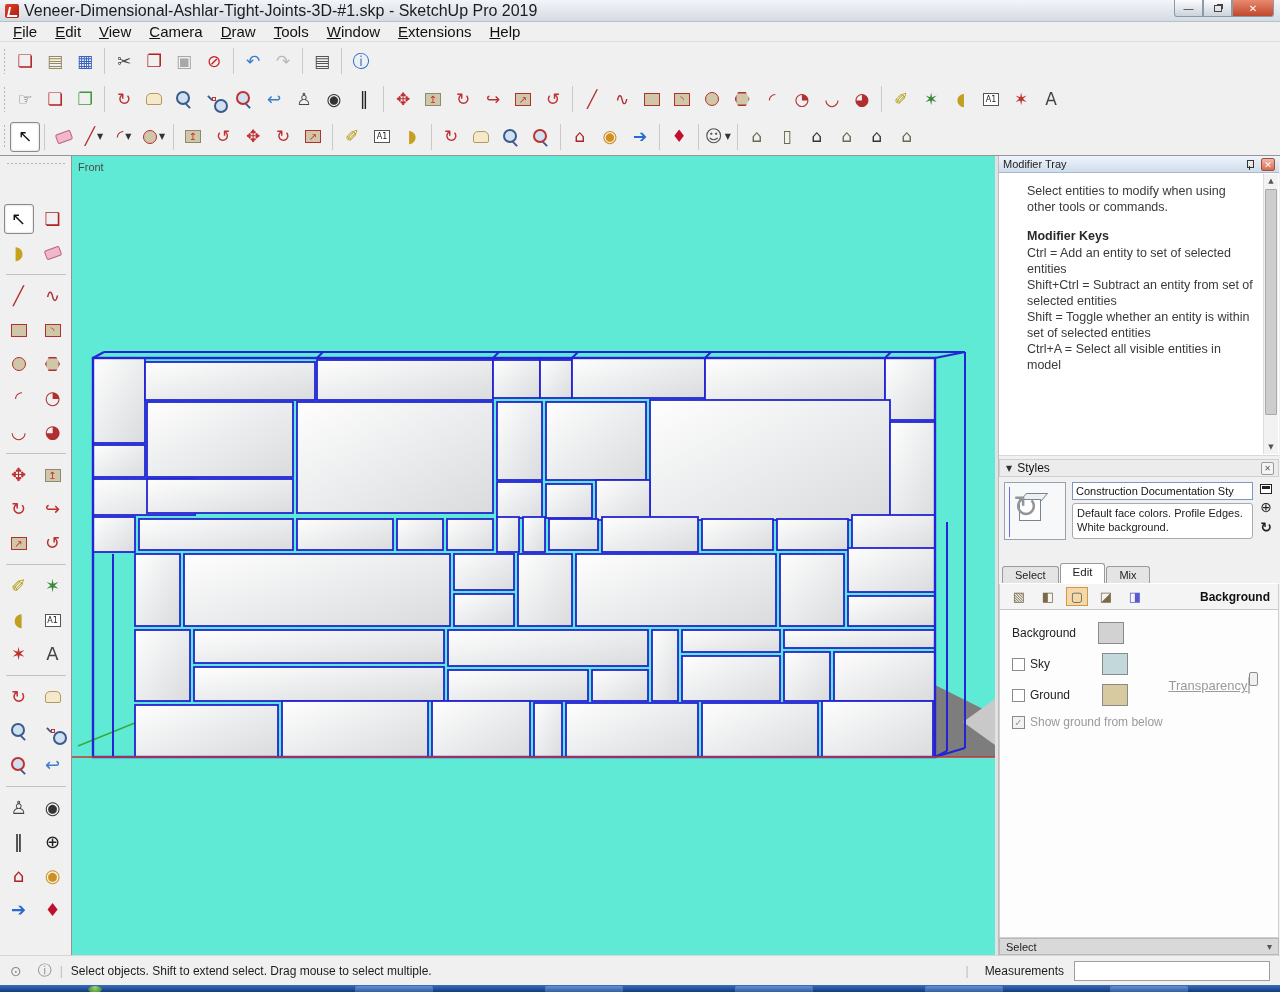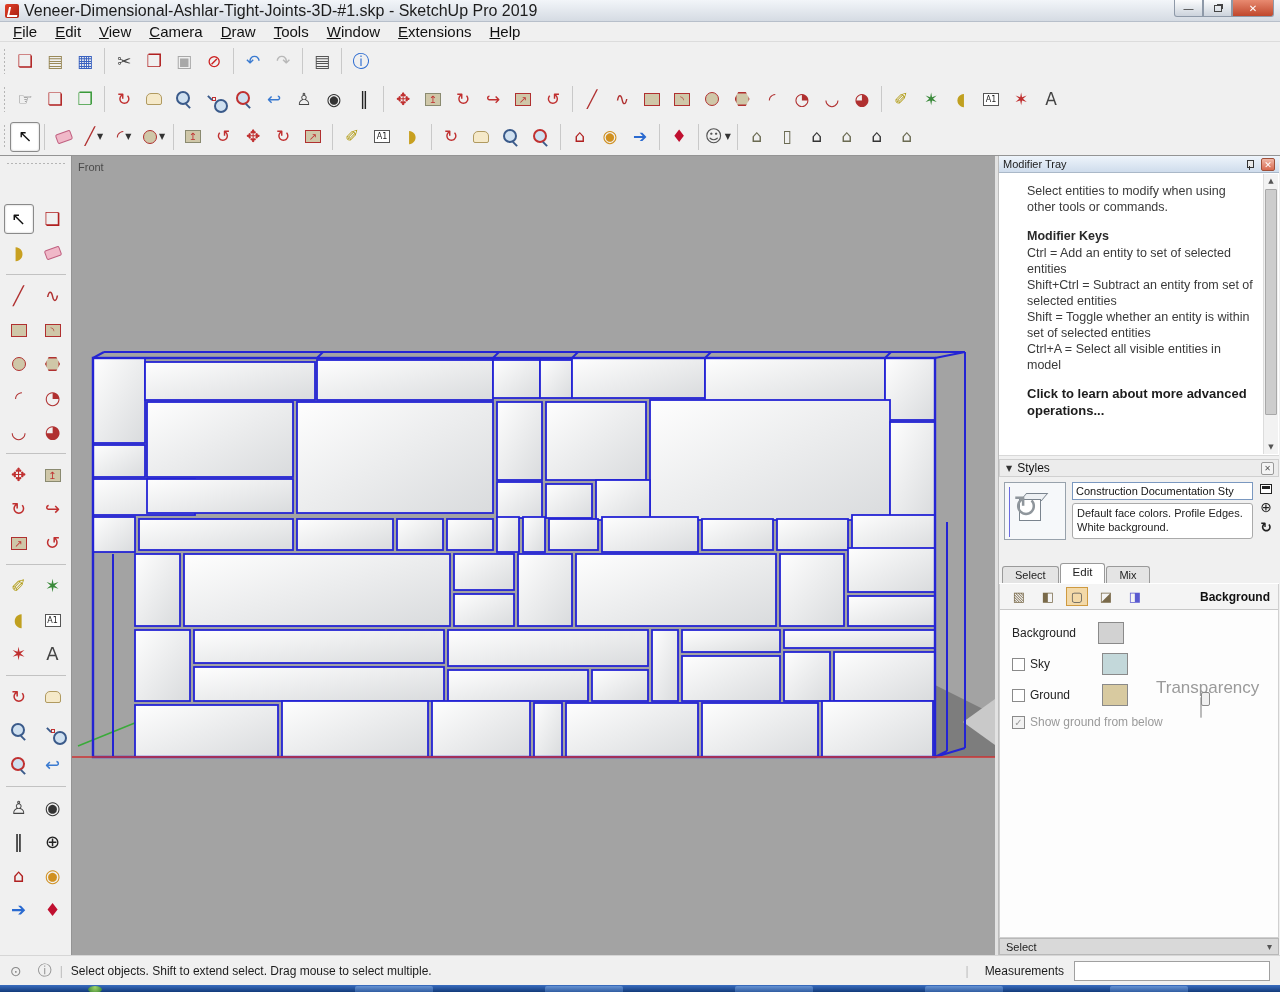--- a/index.html
+++ b/index.html
@@ -116,21 +116,21 @@
   .stab.active{background:#f3d9a8;border:1px solid #cf9a40;}
   #subtab-label{margin-left:auto;font-weight:bold;font-size:12px;color:#111;}
   #bgrows{padding:12px 10px 0 12px;font-size:12px;color:#222;}
   .bgrow{display:flex;align-items:center;margin-bottom:9px;position:relative;}
   .bgrow .lbl{width:72px;}
   .swatch{width:26px;height:22px;border:1px solid #8a8a8a;margin-left:14px;}
   .cb{width:13px;height:13px;border:1px solid #8a8a8a;background:#fff;margin-right:5px;display:flex;align-items:center;justify-content:center;
     font-size:10px;color:#999;font-family:"DejaVu Sans",sans-serif;}
   .cb.checked{background:#f2f2f2;}
   .muted{color:#9a9a9a;}
-  #transp{position:absolute;left:144px;top:-6px;width:90px;text-align:center;color:#9a9a9a;font-size:17px;}
+  #transp{position:absolute;left:152px;top:-6px;width:90px;text-align:center;color:#9a9a9a;font-size:13px;text-decoration:underline;}
   #transp .track{margin-top:4px;height:3px;border:1px solid #bbb;border-radius:2px;background:#e8e8e8;position:relative;}
   #transp .thumb{position:absolute;left:50%;top:-6px;width:9px;height:14px;background:#f0f0f0;border:1px solid #8a8a8a;border-radius:2px;}
   #tray-footer{height:17px;background:#d9d9d9;border:1px solid #b8b8b8;display:flex;align-items:center;
     padding:0 6px;font-size:11px;color:#222;position:relative;}
   #tray-footer .dash{position:absolute;right:6px;color:#555;font-size:10px;}
 
   
   #statusbar{height:30px;background:#f0f0f0;border-top:1px solid #d6d6d6;display:flex;align-items:center;position:relative;font-size:12px;}
   .st-ico{font-family:"DejaVu Sans",sans-serif;font-size:14px;color:#8a8a8a;margin-left:10px;}
   .st-sep{color:#bbb;margin:0 8px;}
@@ -621,21 +621,21 @@
           </span>
         </div>
         <div class="lt-cell">
           <span class="tb-btn">
             <span class="glyph" style="color: rgb(192, 16, 48); font-size: 18px;">♦</span>
           </span>
         </div>
       </div>
   </div>
 
-  <div id="viewport" style="background: #a3a3a3;">
+  <div id="viewport" style="background: #5eead4;">
     <span id="vp-label">Front</span>
   <svg id="modelsvg" width="923" height="799" viewBox="72 156 923 799">
         <defs>
           <linearGradient id="sg" x1="0" y1="0" x2="1" y2="1">
             <stop offset="0" stop-color="#fefefe"></stop>
             <stop offset="1" stop-color="#d9dbdd"></stop>
           </linearGradient>
         </defs>
         <line x1="78" y1="746" x2="152" y2="716" stroke="#3aaa3a" stroke-width="1.5"></line>
         <polygon points="933,684 995,715 995,757 933,757" fill="#7d7d7d"></polygon>
@@ -731,21 +731,20 @@
       <div class="blk">Select entities to modify when using other tools or commands.</div>
       <div class="blk">
         <h4>Modifier Keys</h4>
         <div id="mod-keys">
             <div>Ctrl = Add an entity to set of selected entities</div>
             <div>Shift+Ctrl = Subtract an entity from set of selected entities</div>
             <div>Shift = Toggle whether an entity is within set of selected entities</div>
             <div>Ctrl+A = Select all visible entities in model</div>
           </div>
       </div>
-      <div class="more">Click to learn about more advanced operations...</div>
       <div id="ins-scroll">
         <div class="sb-arrow sb-up">▲</div>
         <div id="ins-thumb"></div>
         <div class="sb-arrow sb-down">▼</div>
       </div>
     </div>
 
     <div id="tray-div1"></div>
 
     <div id="styles-header">

